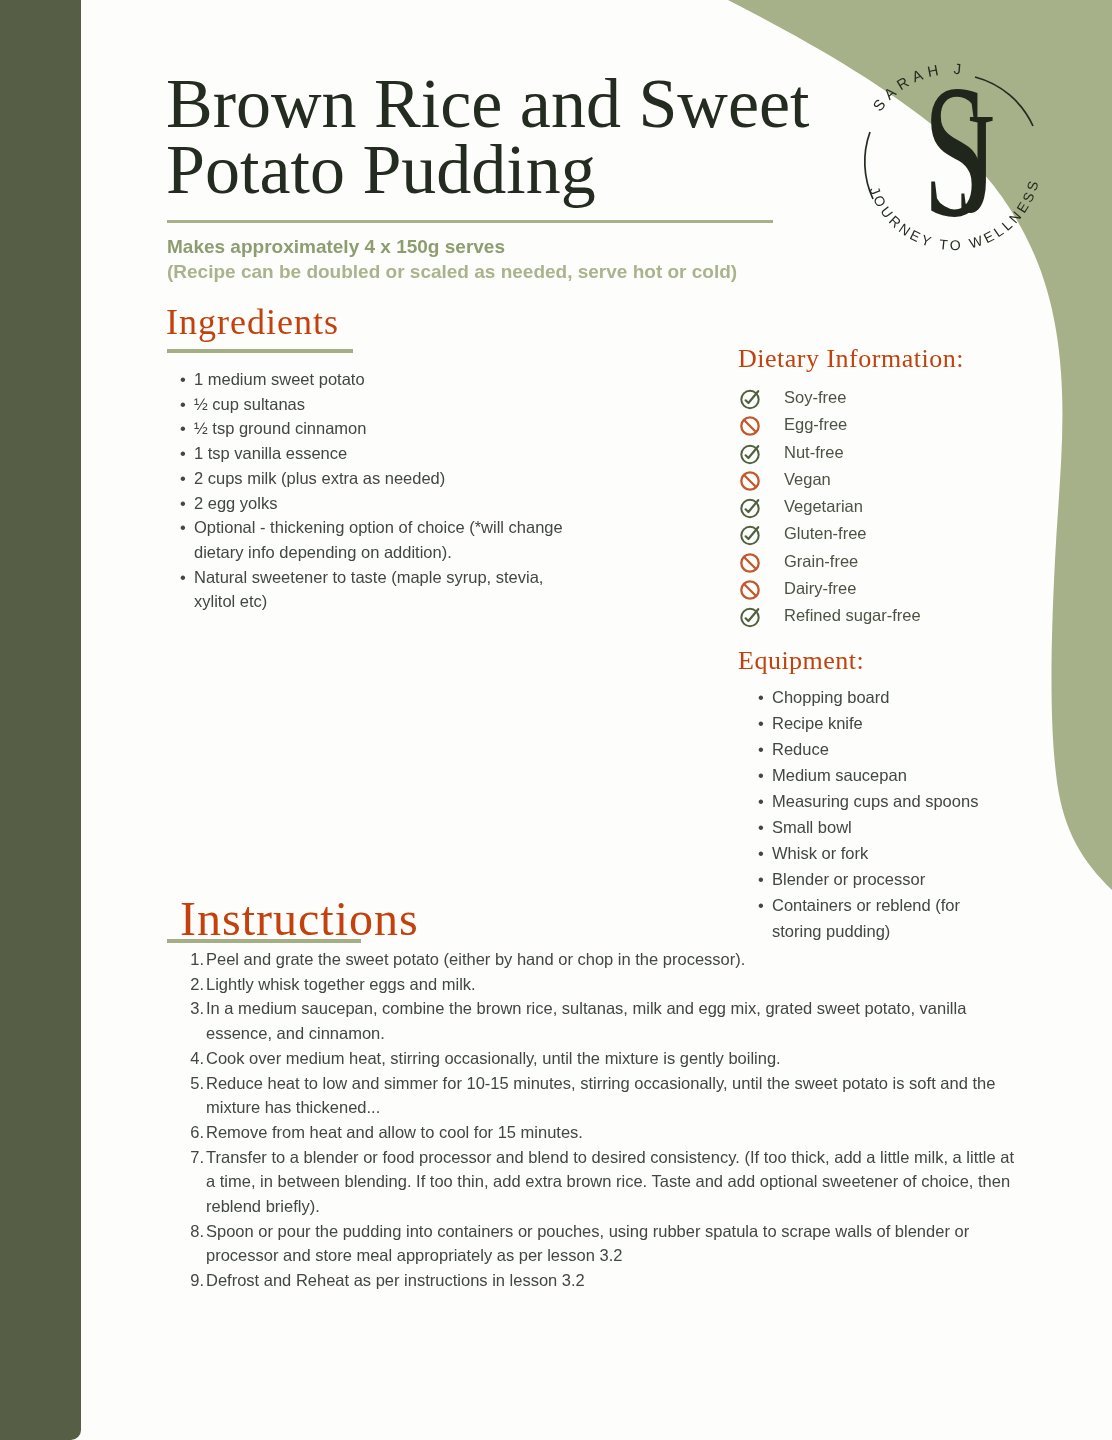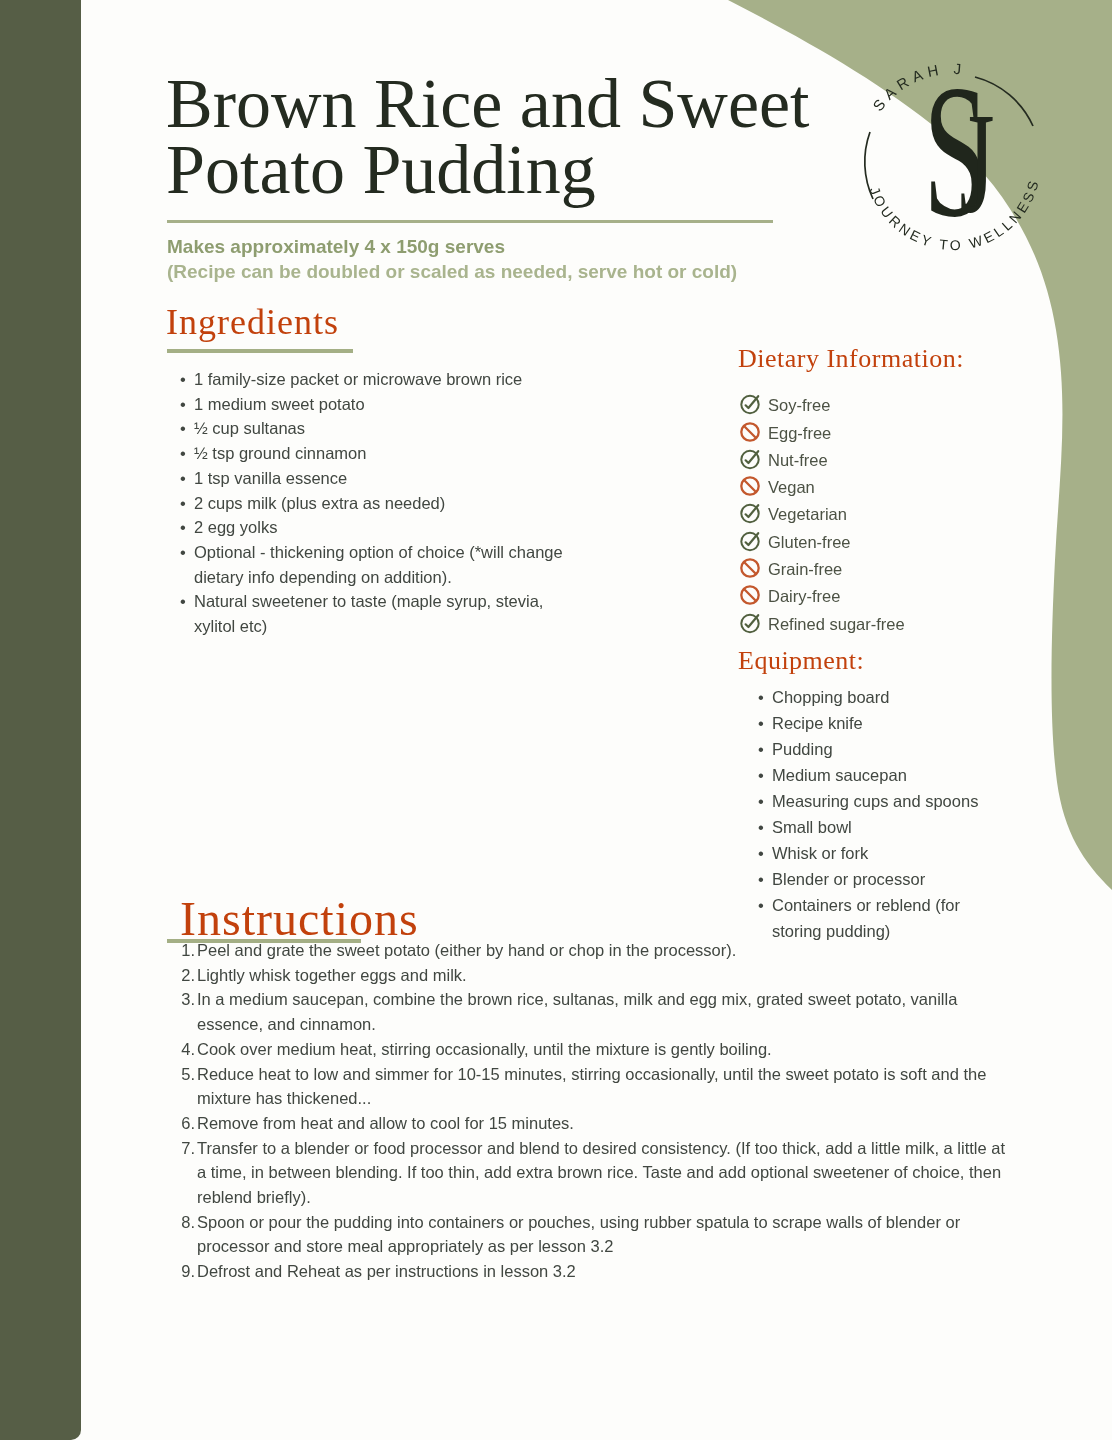--- a/index.html
+++ b/index.html
@@ -49,27 +49,27 @@
     content:"\2022";position:absolute;left:-14px;color:#414741;
   }
   .ingredients{position:absolute;left:194px;top:367px;width:385px;}
   .ingredients li{line-height:24.7px;}
 
   .equipment{position:absolute;left:772px;top:684px;width:236px;color:#4C5244;}
   .equipment li{line-height:26px;}
   .equipment li::before{left:-19px;color:#4C5244;}
 
   .dietary{position:absolute;left:739px;top:388px;}
-  .diet-row{display:flex;align-items:flex-end;height:27.3px;gap:7px;}
+  .diet-row{display:flex;align-items:flex-start;height:27.3px;gap:23px;}
   .diet-row .label{font-size:16.5px;color:#4C5244;}
   .d-icon{width:22px;height:22px;flex:0 0 22px;display:block;}
 
   ol.steps{
     position:absolute;left:193px;top:934px;width:820px;
-    list-style:none;margin:4px;padding:0;counter-reset:step;
+    list-style:none;margin:13px;padding:0;counter-reset:step;
     font-size:16.5px;line-height:24.7px;color:#414741;
   }
   ol.steps li{position:relative;counter-increment:step;}
   ol.steps li::before{
     content:counter(step) ".";
     position:absolute;right:100%;margin-right:2px;white-space:nowrap;
   }
 </style>
 </head>
 <body>
@@ -109,21 +109,20 @@
     <span>Potato Pudding</span>
   </div>
   <div class="title-rule"></div>
   <div class="sub-bold">Makes approximately 4 x 150g serves</div>
   <div class="sub-light">(Recipe can be doubled or scaled as needed, serve hot or cold)</div>
 
   <div class="h-ing serif">Ingredients</div>
   <div class="rule-ing"></div>
   <ul class="dotlist ingredients">
 
-      <li>1 family-size packet or microwave brown rice</li>
 
       <li>1 medium sweet potato</li>
 
       <li>½ cup sultanas</li>
 
       <li>½ tsp ground cinnamon</li>
 
       <li>1 tsp vanilla essence</li>
 
       <li>2 cups milk (plus extra as needed)</li>
@@ -222,21 +221,21 @@
 
   </div>
 
   <div class="h-equip serif">Equipment:</div>
   <ul class="dotlist equipment">
 
       <li>Chopping board</li>
 
       <li>Recipe knife</li>
 
-      <li>Pudding</li>
+      <li>Reduce</li>
 
       <li>Medium saucepan</li>
 
       <li>Measuring cups and spoons</li>
 
       <li>Small bowl</li>
 
       <li>Whisk or fork</li>
 
       <li>Blender or processor</li>

